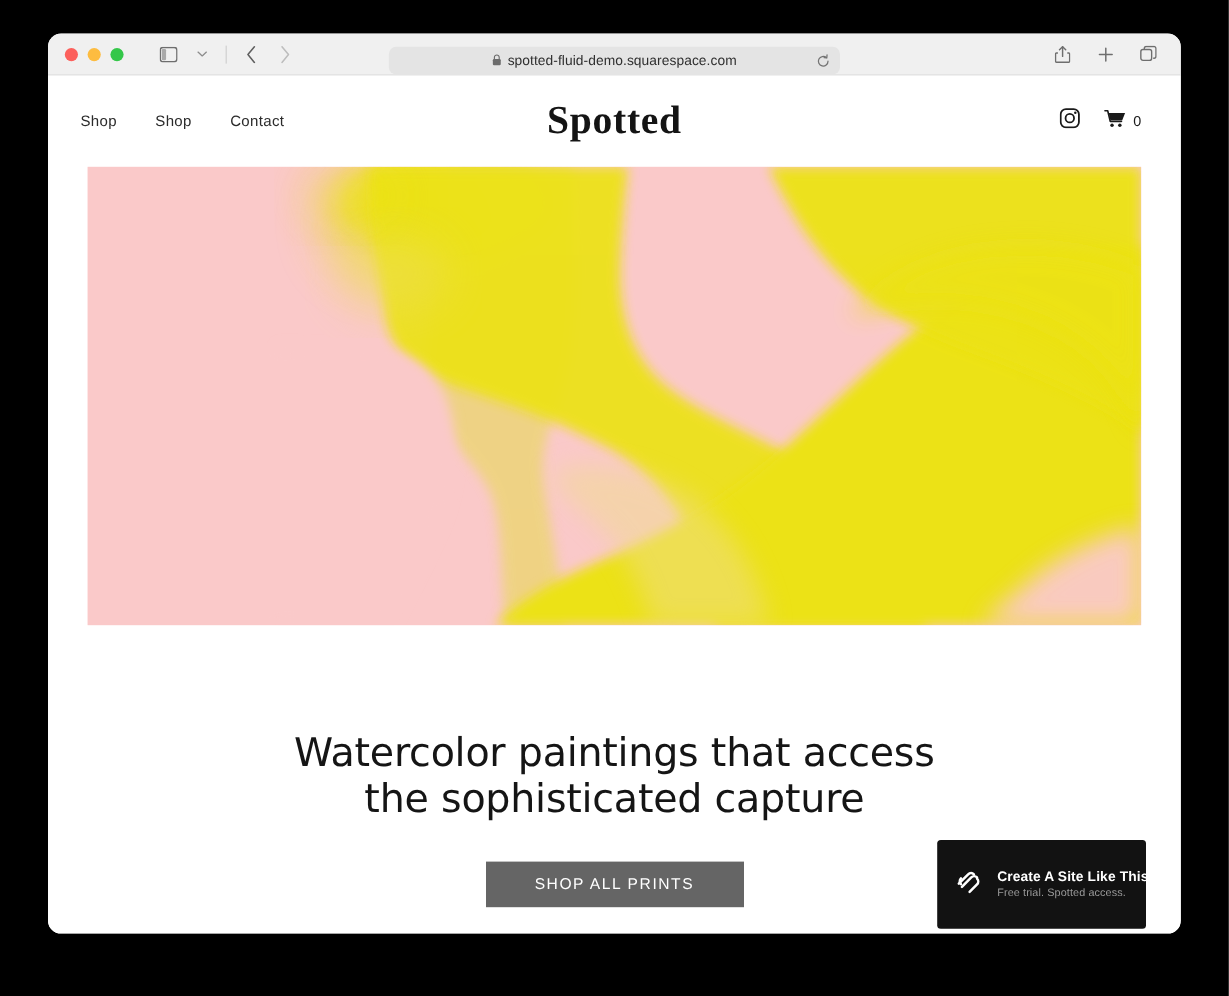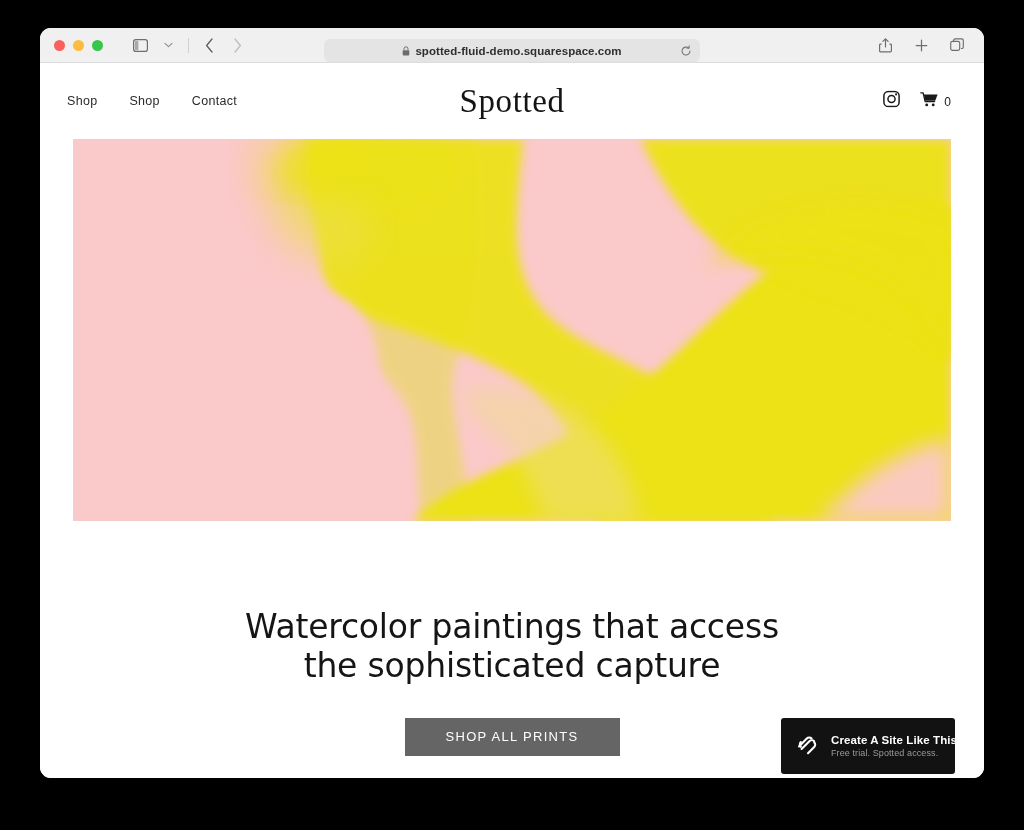--- a/index.html
+++ b/index.html
@@ -66,21 +66,20 @@
   .sidebar-divider {
     width: 1px; height: 15px; background: #d0d0d0; margin: 0 5px;
   }
 
   
   .addressbar-wrap {
     position: absolute;
     left: 50%;
     transform: translateX(-50%);
     top: 11px;
-    font-weight: bold;
   }
   .addressbar {
     width: 376px;
     height: 23px;
     background: #e4e4e4;
     border-radius: 6px;
     display: flex;
     align-items: center;
     justify-content: center;
     position: relative;
@@ -142,21 +141,21 @@
   }
   .site-logo {
     position: absolute;
     left: 50%;
     top: 50%;
     transform: translate(-50%, -50%);
     font-family: "Liberation Serif", serif;
     font-size: 33px;
     letter-spacing: 0.6px;
     color: #141414;
-    font-weight: 400;
+    font-weight: 700;
     white-space: nowrap;
   }
   .header-right {
     position: absolute;
     right: 33px;
     top: 50%;
     transform: translateY(-50%);
     display: flex;
     align-items: center;
     gap: 20px;
@@ -216,21 +215,21 @@
     justify-content: center;
     cursor: pointer;
   }
 
   
   .ss-badge {
     position: absolute;
     right: 29px;
     bottom: 4px;
     width: 174px;
-    height: 56px;
+    height: 74px;
     background: #121212;
     border-radius: 3px;
     display: flex;
     align-items: center;
     gap: 11px;
     padding: 0 14px;
     cursor: pointer;
   }
   .ss-badge-text { display: flex; flex-direction: column; gap: 2px; }
   .ss-title {

